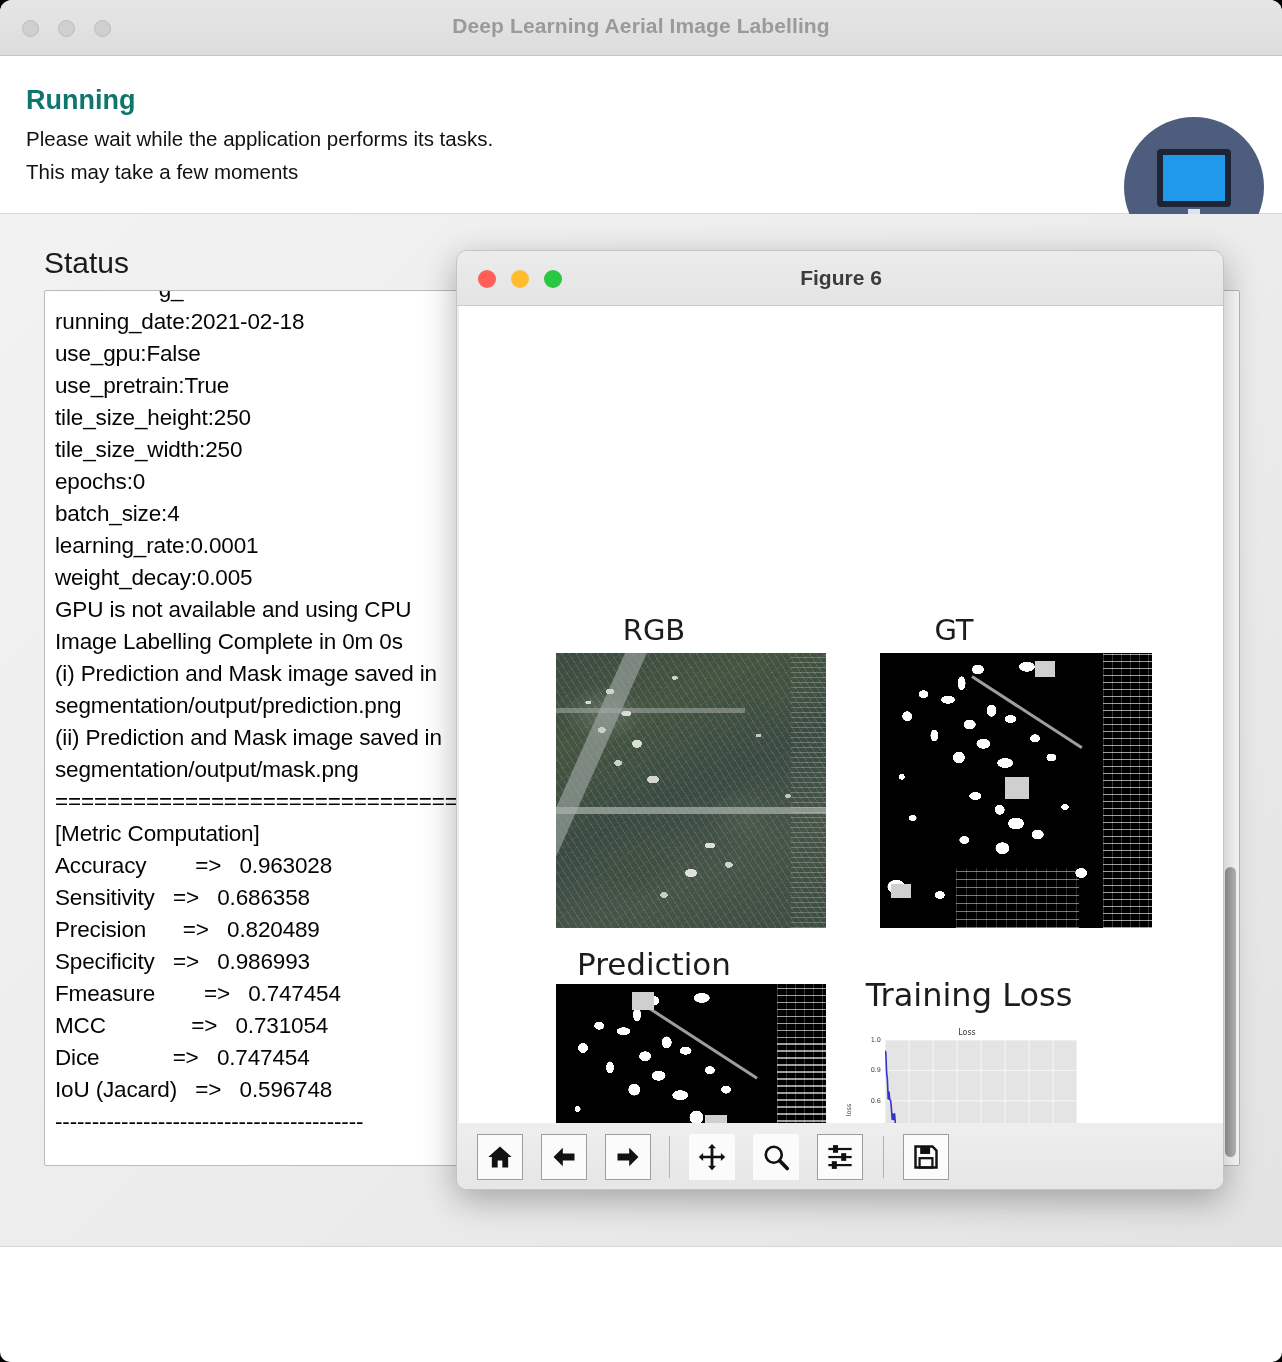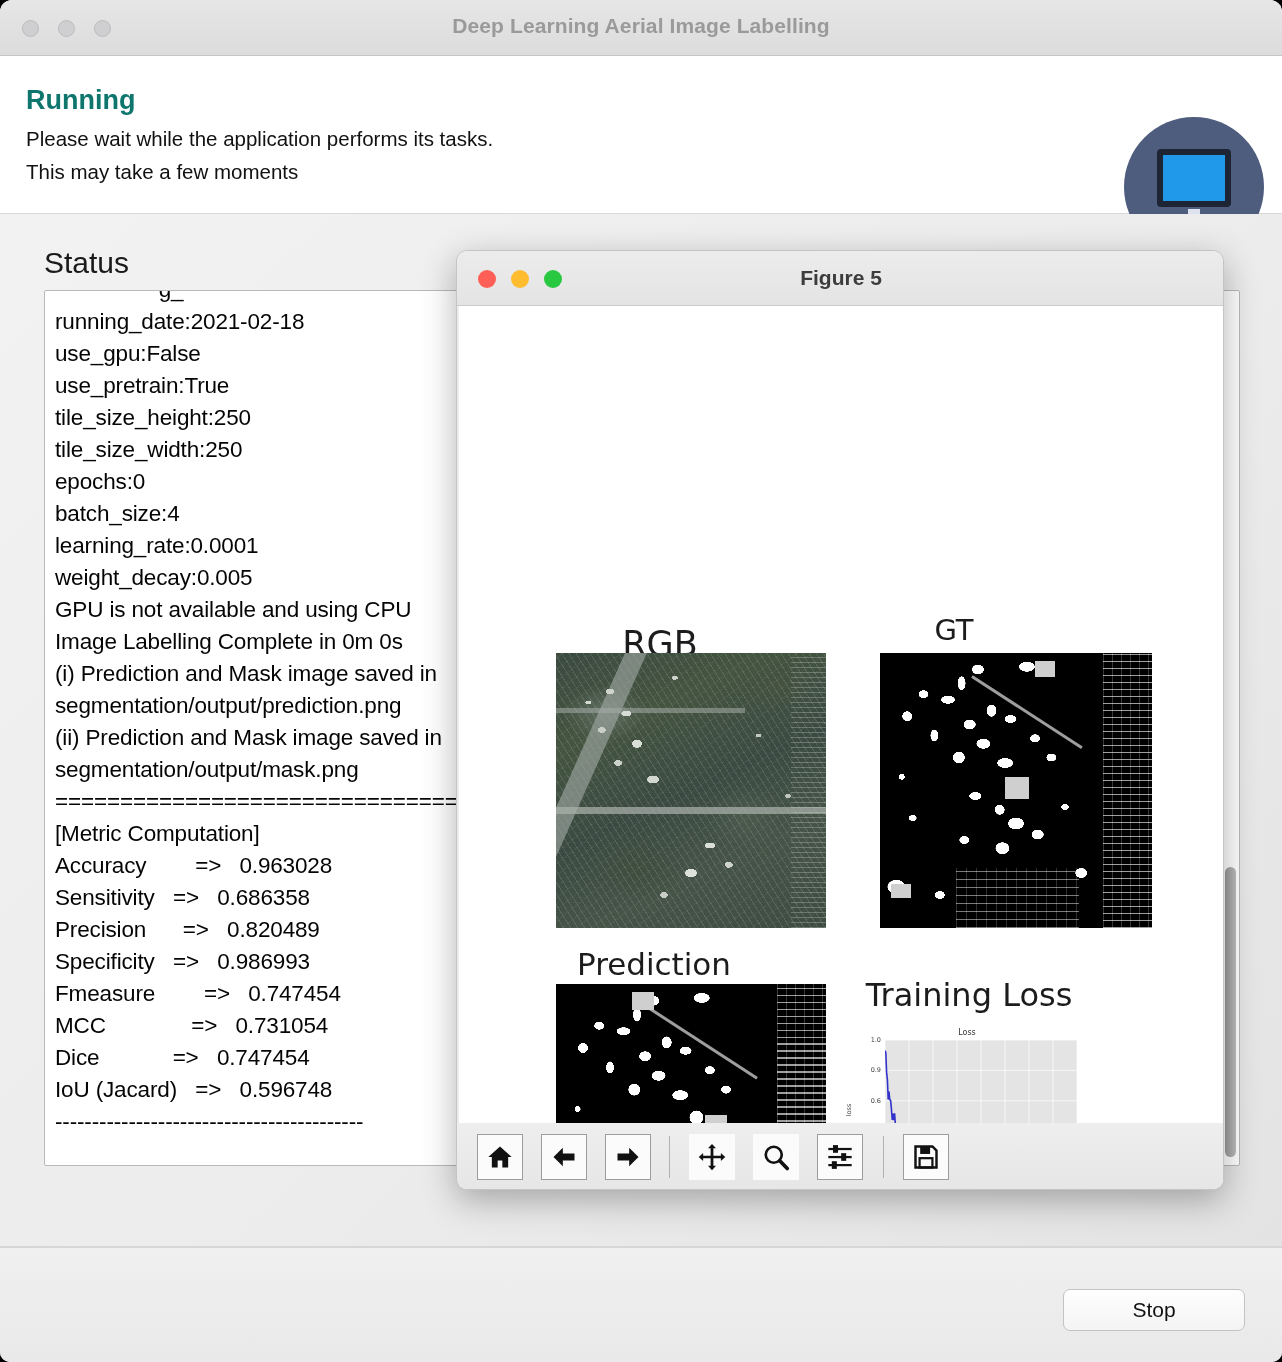--- a/index.html
+++ b/index.html
@@ -174,21 +174,21 @@
     width: 764px; height: 1045px;
     background: #ffffff;
   }
 
   .panel-title {
     position: absolute;
     text-align: center;
     color: #1c1c1c;
     font-family: "DejaVu Sans", sans-serif;
   }
-  #t-rgb  { left: 66px;  top: 307px; width: 270px; font-size: 35px; margin-top: 11px; }
+  #t-rgb  { left: 60px;  top: 307px; width: 270px; font-size: 29px; }
   #t-gt   { left: 360px; top: 307px; width: 270px; font-size: 29px; }
   #t-pred { left: 45px;  top: 640px; width: 300px; font-size: 31px; }
   #t-loss { left: 360px; top: 670px; width: 300px; font-size: 32px; }
 
   .img-panel { position: absolute; overflow: hidden; }
   #p-rgb  { left: 97px;  top: 347px; width: 270px; height: 275px; }
   #p-gt   { left: 421px; top: 347px; width: 272px; height: 275px; }
   #p-pred { left: 97px;  top: 678px; width: 270px; height: 278px; }
 
   
@@ -412,31 +412,28 @@
 Dice            =&gt;   0.747454
 IoU (Jacard)   =&gt;   0.596748
 ------------------------------------------</div>
       <div id="status-scrollbar">
         <div id="status-thumb"></div>
       </div>
     </div>
     <div id="body-divider"></div>
   </div>
 
-  <div id="bottom-bar">
-    <button id="stop-button">Stop</button>
-  </div>
 
   <div id="figure-window">
 
     <div id="fig-titlebar">
       <div class="fig-dot" id="fig-close"></div>
       <div class="fig-dot" id="fig-min"></div>
       <div class="fig-dot" id="fig-max"></div>
-      <div id="fig-title">Figure 5</div>
+      <div id="fig-title">Figure 6</div>
     </div>
 
     <div id="fig-canvas">
 
       <div class="panel-title" id="t-rgb">RGB</div>
       <div class="img-panel" id="p-rgb">
         <div class="rgb-base"></div>
         <div class="rgb-noise"></div>
 
         <div class="rgb-road2"></div>

